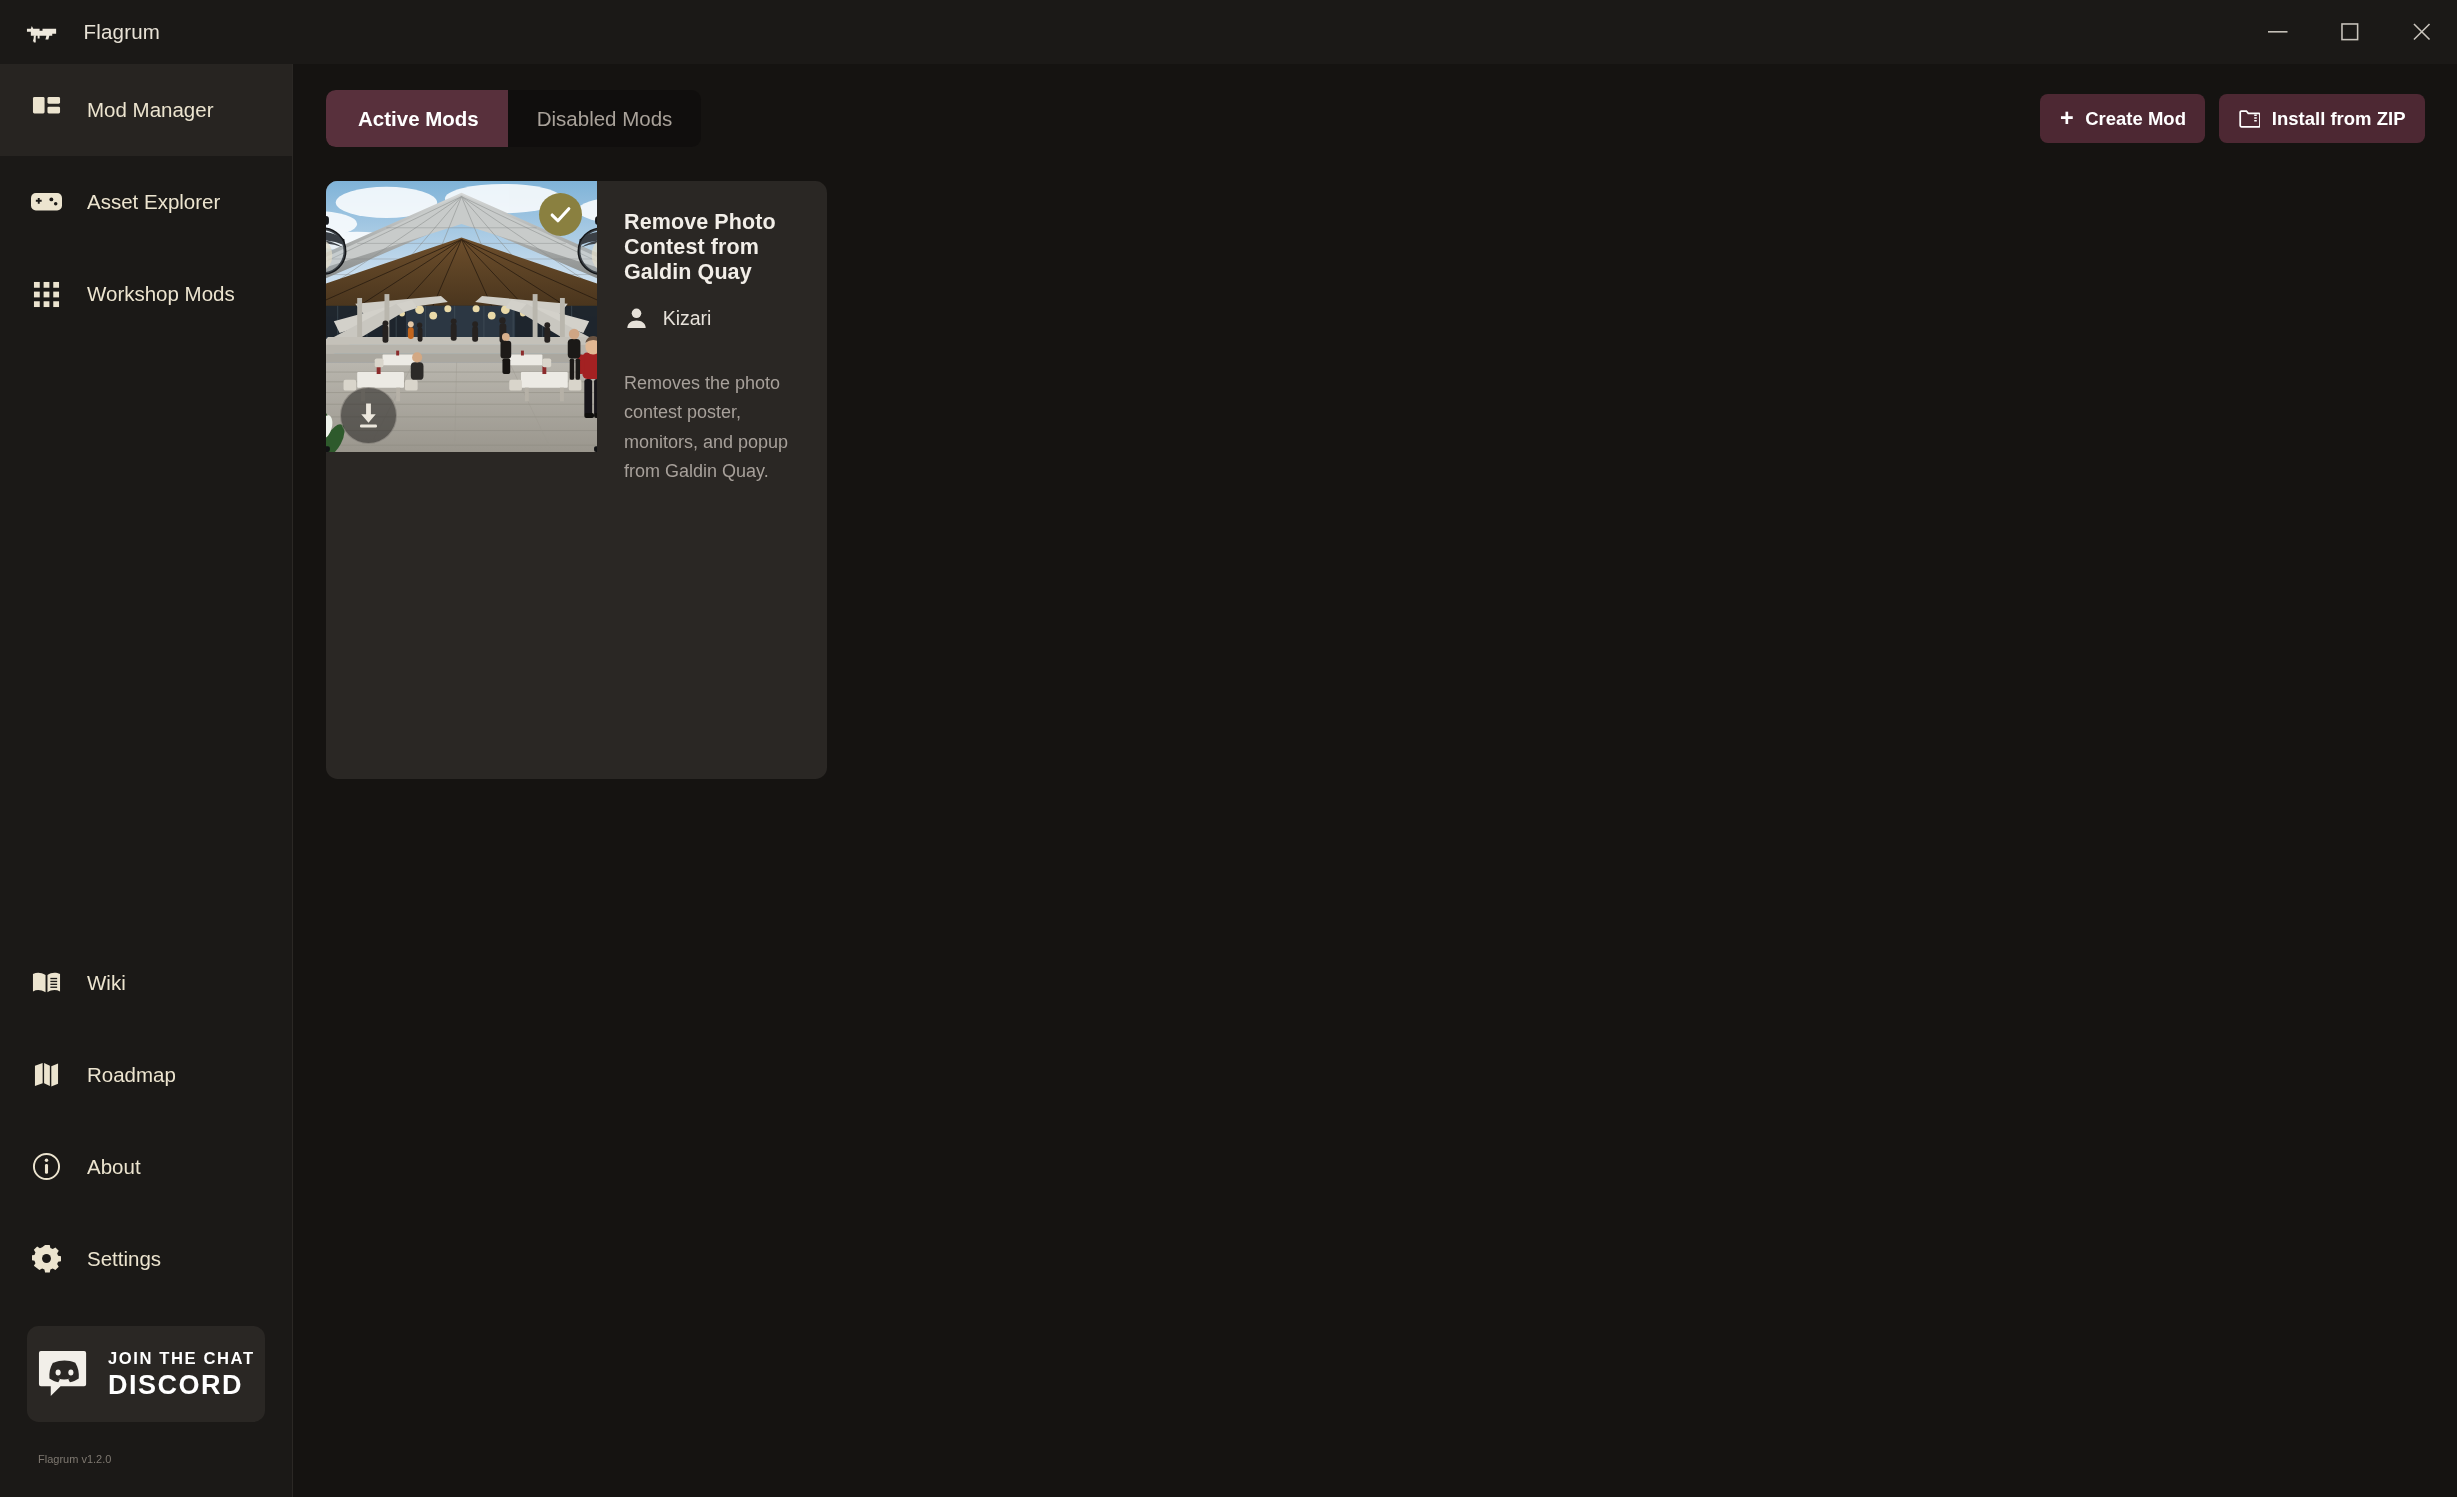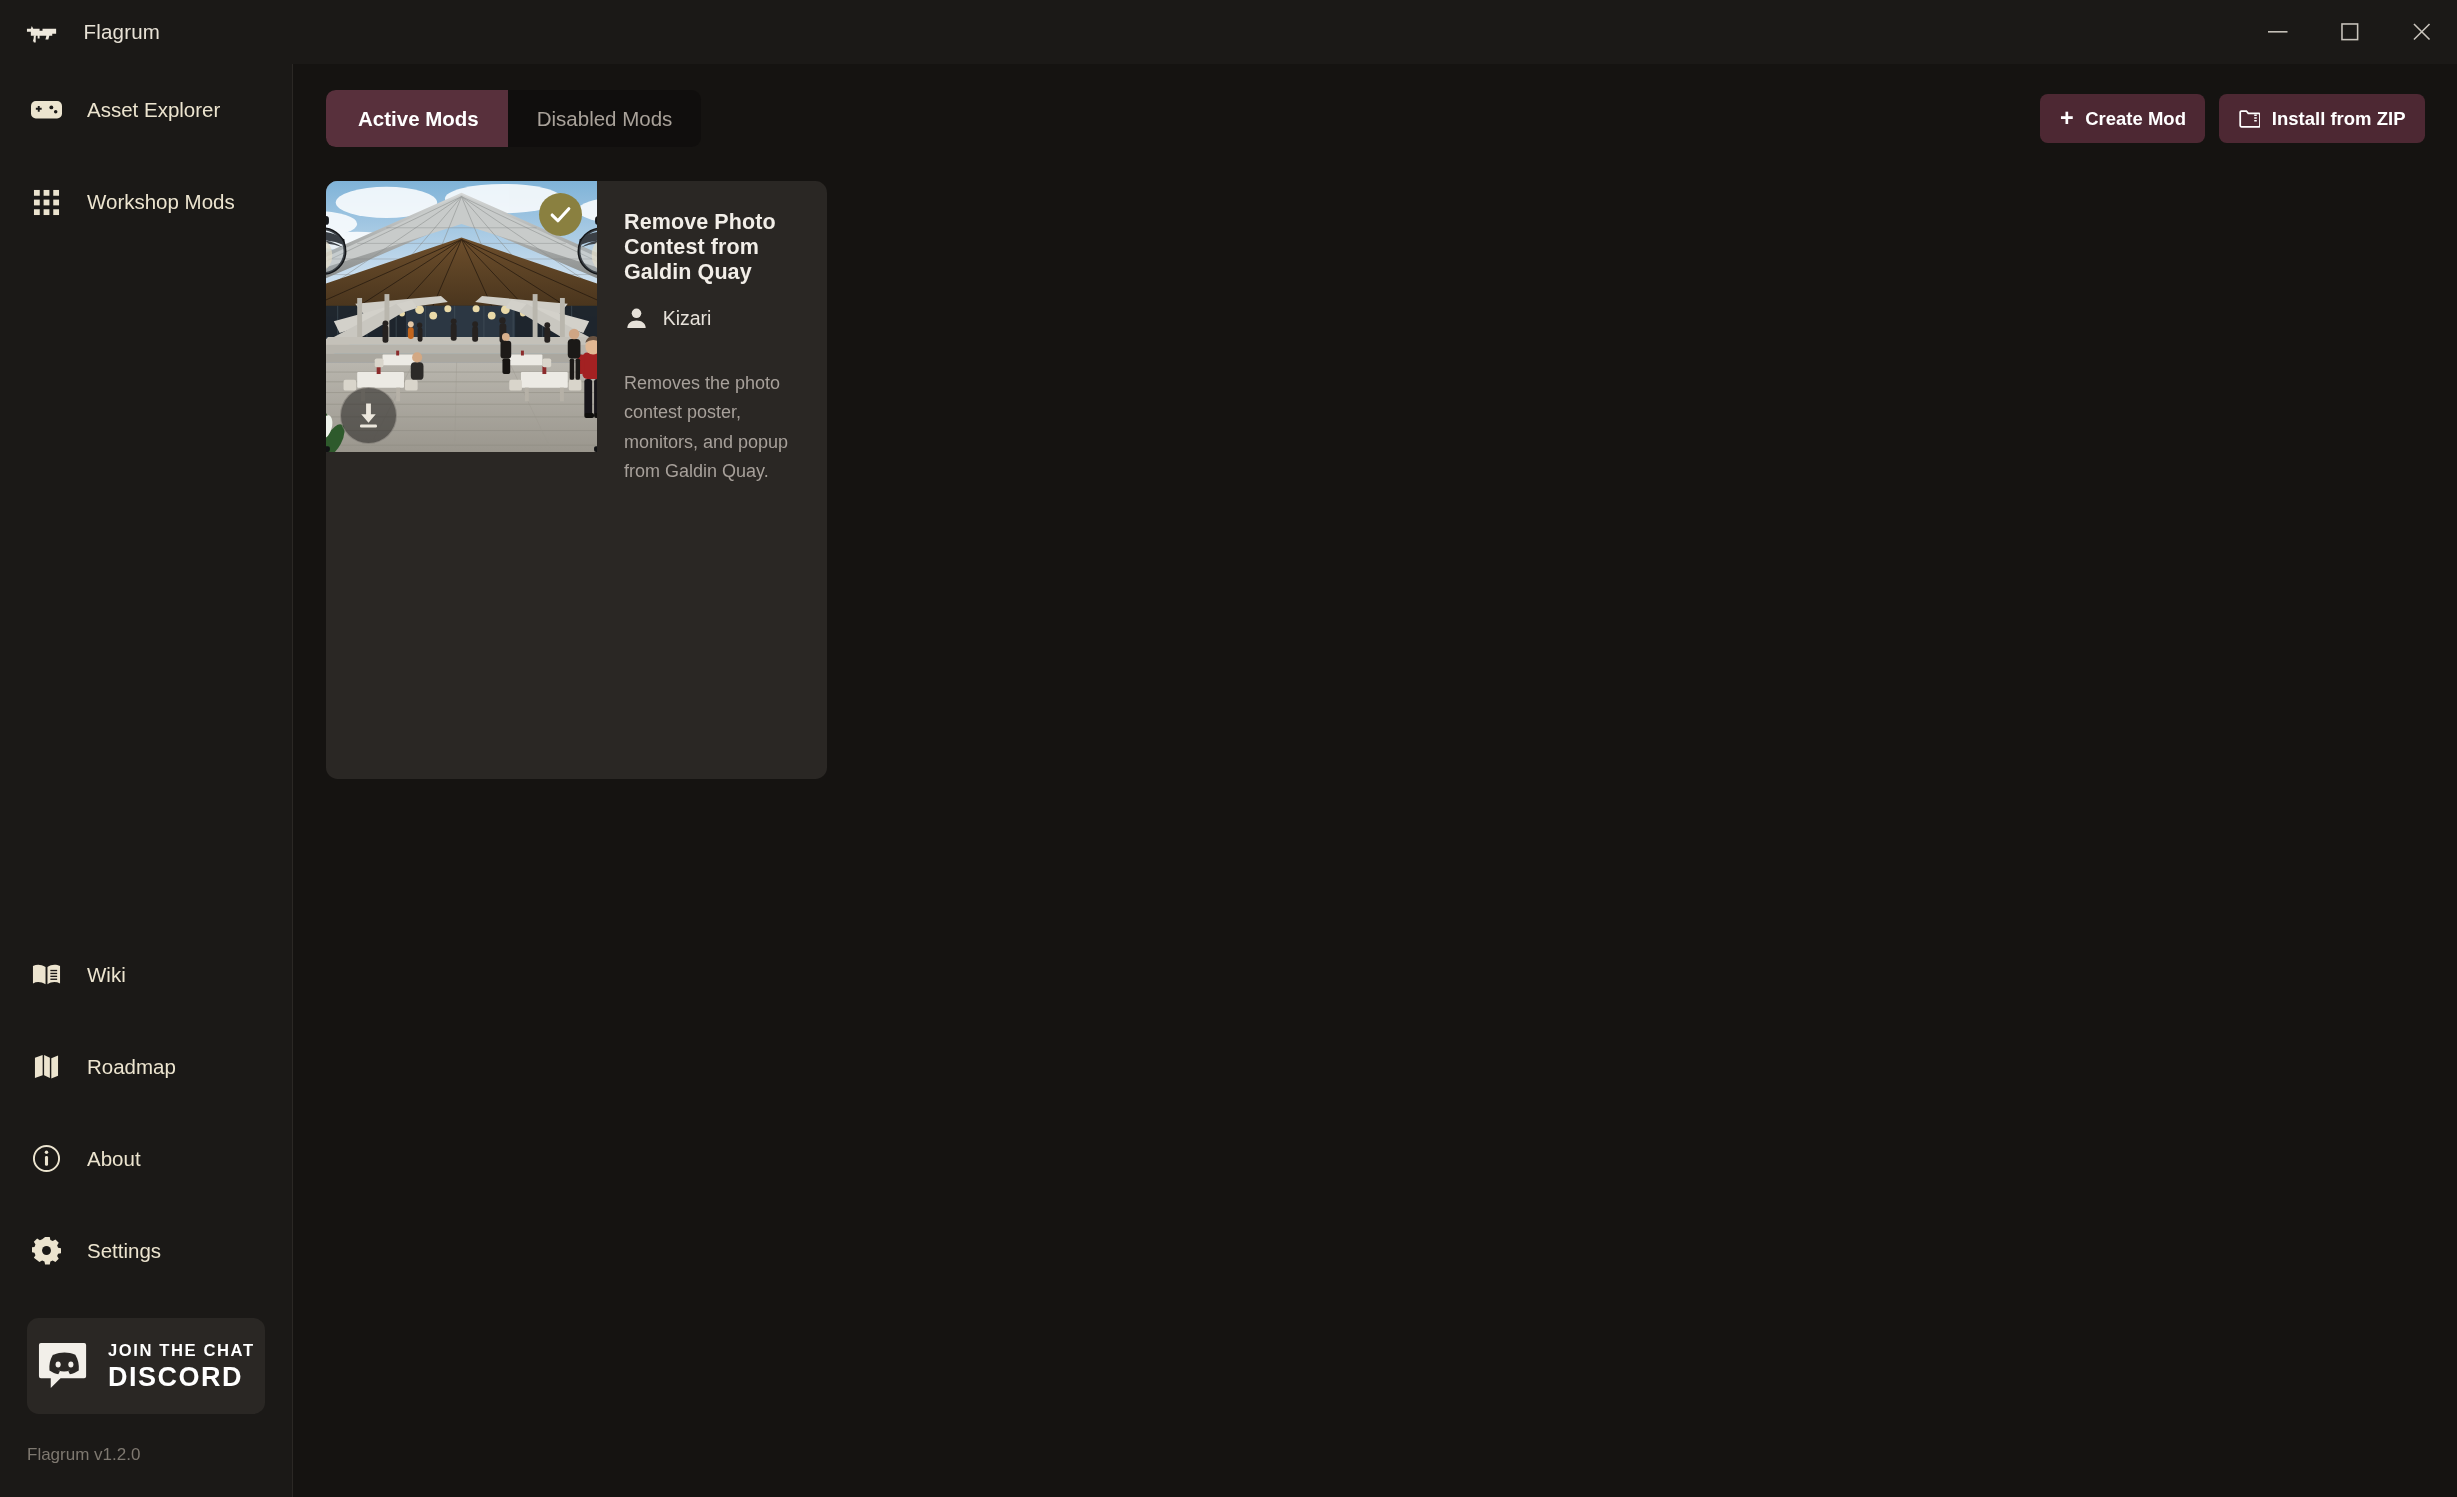--- a/index.html
+++ b/index.html
@@ -103,22 +103,22 @@
   .discord-text { display: flex; flex-direction: column; gap: 2.9px; }
   .discord-top {
     font-size: 16.6px; font-weight: bold; color: #ffffff;
     letter-spacing: 1.6px;
   }
   .discord-bottom {
     font-size: 27px; font-weight: bold; color: #ffffff;
     letter-spacing: 1.5px; line-height: 1;
   }
   .version {
-    padding: 31px 0 25px 27px;
-    font-size: 17px;
+    padding: 31px 0 25px 38px;
+    font-size: 11px;
     color: #7e7870;
   }
 
   
   .main {
     flex: 1 1 auto;
     background: #151311;
     display: flex;
     flex-direction: column;
     min-width: 0;
@@ -280,20 +280,30 @@
       </div>
     </div>
   </div>
 
   <div class="body">
 
     <div class="sidebar">
 
       <div class="nav-top">
 
+        <div class="nav-item active">
+          <span class="nav-icon">
+            <svg width="29" height="29" viewBox="0 0 30 30" fill="currentColor">
+              <rect x="1" y="1" width="12" height="17" rx="1.5"></rect>
+              <rect x="16" y="1" width="13" height="7" rx="1.5"></rect>
+              <rect x="16" y="11" width="13" height="7" rx="1.5"></rect>
+            </svg>
+          </span>
+          <span class="nav-label">Mod Manager</span>
+        </div>
 
         <div class="nav-item">
           <span class="nav-icon">
             <svg width="31" height="21.5" viewBox="0 0 32 22" fill="currentColor">
               <rect x="0" y="2" width="32" height="18" rx="5"></rect>
               <path d="M7 7v2H5v2h2v2h2v-2h2V9H9V7z" fill="#1b1917"></path>
               <circle cx="21" cy="8.6" r="2" fill="#1b1917"></circle>
               <circle cx="25.5" cy="13" r="1.8" fill="#1b1917"></circle>
             </svg>
           </span>

